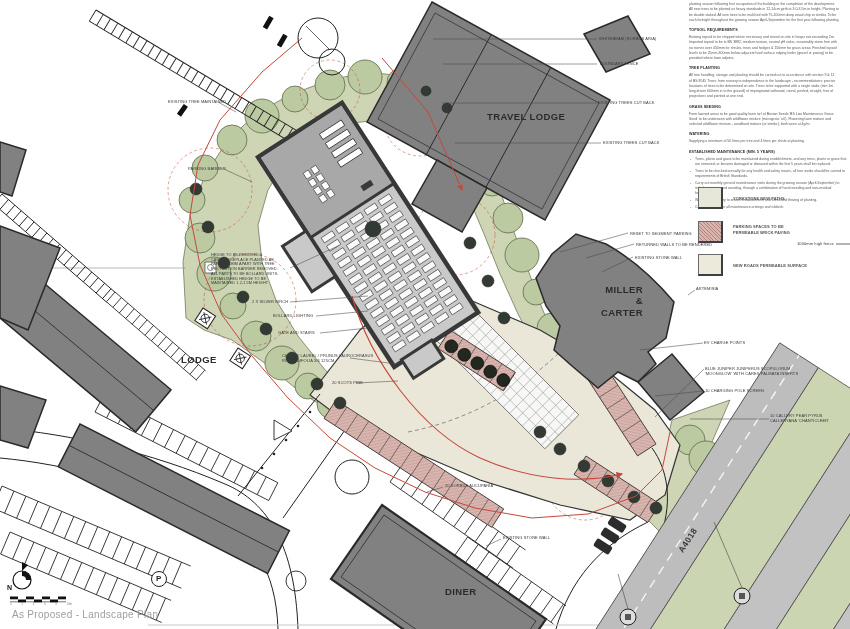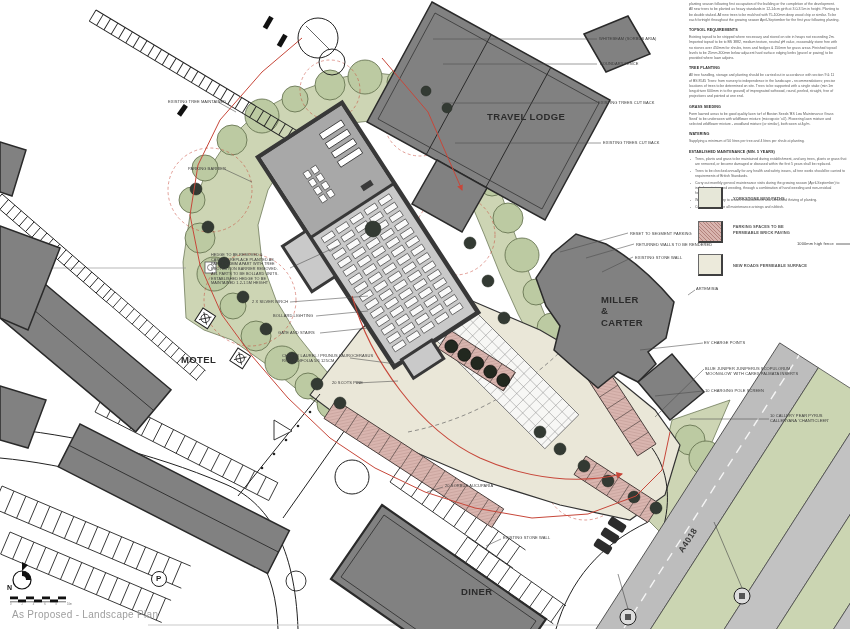--- a/index.html
+++ b/index.html
@@ -661,23 +661,23 @@
       <div class="ann" style="left: 630px; top: 231px;">RESET TO SEGMENT PARKING</div>
       <div class="ann" style="left: 636px; top: 242px;">RETURNED WALLS TO BE RENDERED</div>
       <div class="ann" style="left: 635px; top: 255px;">EXISTING STONE WALL</div>
       <div class="ann" style="left: 704px; top: 340px;">EV CHARGE POINTS</div>
       <div class="ann" style="left: 705px; top: 366px;">BLUE JUNIPER JUNIPERUS SCOPULORUM<br>'MOONGLOW' WITH CAREX PALMATA INSERTS</div>
       <div class="ann" style="left: 705px; top: 388px;">10 CHARGING POLE SCREEN</div>
       <div class="ann" style="left: 770px; top: 413px;">10 CALLERY PEAR PYRUS<br>CALLERYANA 'CHANTICLEER'</div>
       <div class="ann" style="left: 797px; top: 241px;">1000mm high fence</div>
       <div class="ann" style="left: 696px; top: 286px;">ARTEMISIA</div>
       <div class="ann bldg" style="left: 487px; top: 111px;">TRAVEL LODGE</div>
-      <div class="ann bldg" style="left: 601px; top: 294px;">MILLER<br>&amp;<br>CARTER</div>
-      <div class="ann bldg" style="left: 181px; top: 354px;">MOTEL</div>
-      <div class="ann bldg" style="left: 416px; top: 586px; padding-left: 45px;">DINER</div>
+      <div class="ann bldg" style="left: 601px; top: 284px; text-align: right;">MILLER<br>&amp;<br>CARTER</div>
+      <div class="ann bldg" style="left: 181px; top: 354px;">LODGE</div>
+      <div class="ann bldg" style="left: 400px; top: 586px; padding-left: 45px;">DINER</div>
       <div class="ann road" style="left: 676px; top: 549px;">A4018</div>
       <div class="ann north" style="left: 7px; top: 583px;">N</div>
       <div class="ann psym" style="left: 156px; top: 574px;">P</div>
     </div>
 
 <div id="plan-title">As Proposed - Landscape Plan</div>
 <div id="scale-ticks">
       <span>0</span>
       <span>2</span>
       <span>4</span>

